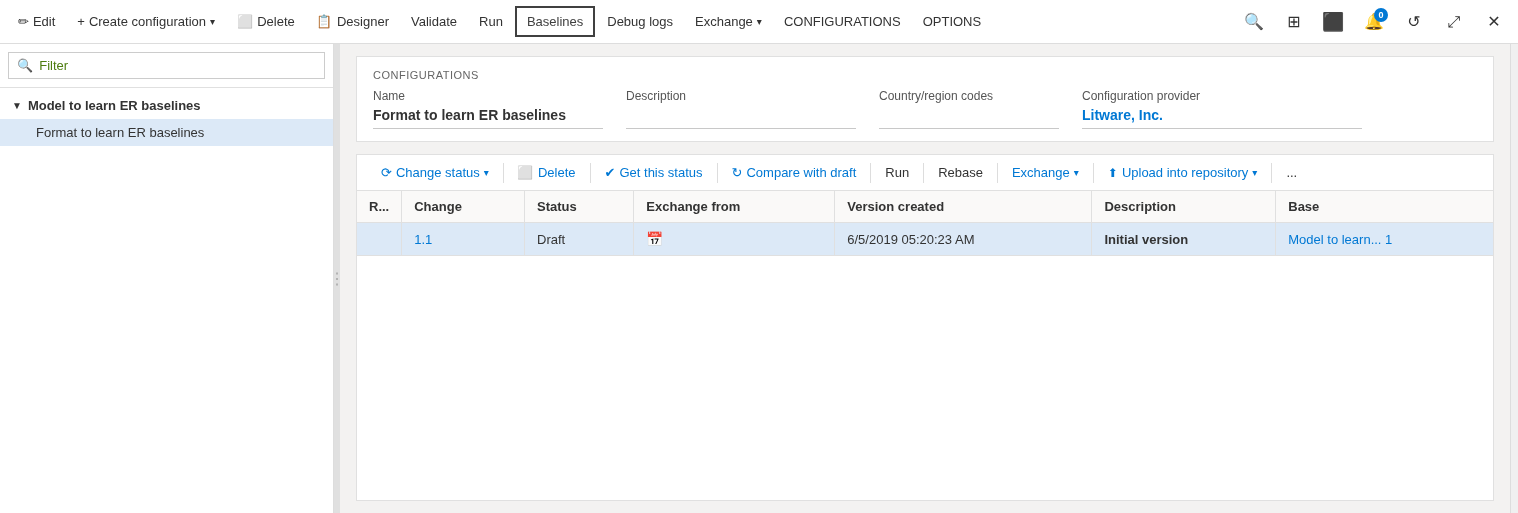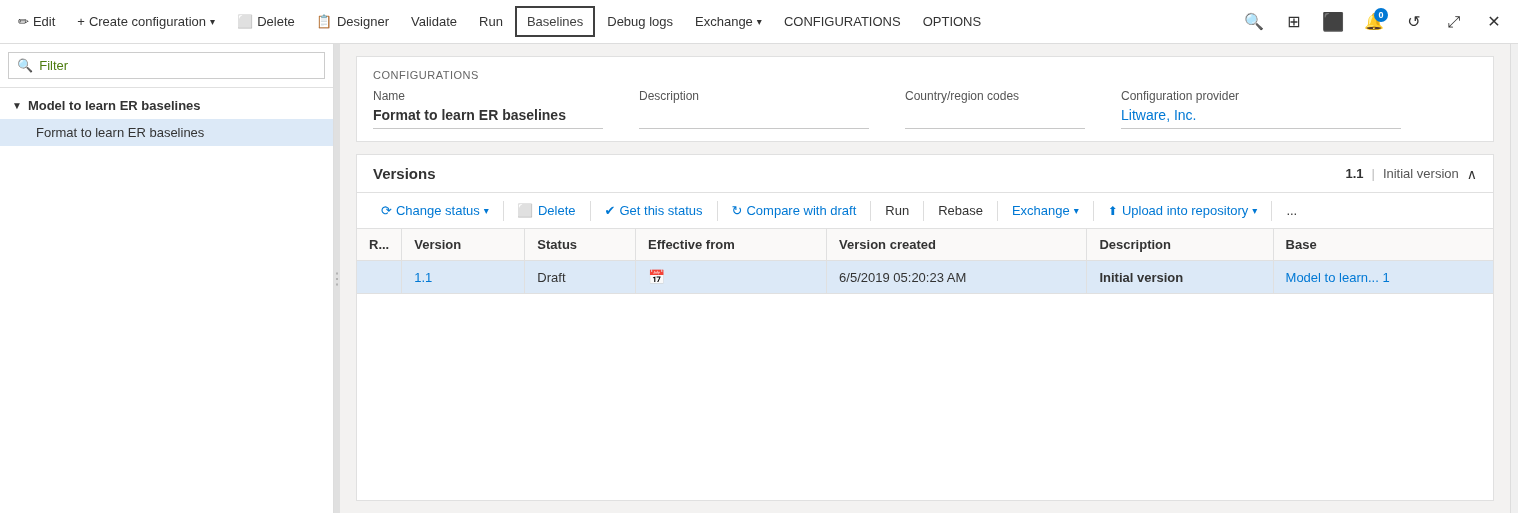--- a/index.html
+++ b/index.html
@@ -124,39 +124,39 @@
     .config-label {
       font-size: 11px;
       color: #666;
       letter-spacing: 0.5px;
       margin-bottom: 8px;
       text-transform: uppercase;
     }
     .config-fields {
       display: grid;
       grid-template-columns: 250px 250px 200px 300px;
-      gap: 16px;
+      gap: 3px;
     }
     .config-field {
       padding-right: 20px;
     }
     .field-label {
       font-size: 12px;
       color: #555;
       margin-bottom: 4px;
     }
     .field-value {
       font-size: 14px;
       font-weight: 600;
       color: #333;
       border-bottom: 1px solid #c8c8c8;
       padding-bottom: 4px;
       min-height: 22px;
     }
-    .field-value.link { color: #0078d4; cursor: pointer; font-weight: 400; }
+    .field-value.link { color: #0078d4; cursor: pointer; font-weight: 700; }
     .field-value.empty { border-bottom: 1px solid #c8c8c8; }
 
     
     .versions-panel {
       background: #fff;
       border: 1px solid #e0e0e0;
       flex: 1;
       display: flex;
       flex-direction: column;
       overflow: hidden;
@@ -411,31 +411,20 @@
           <div class="field-value empty"></div>
         </div>
         <div class="config-field">
           <div class="field-label">Configuration provider</div>
           <div class="field-value link">Litware, Inc.</div>
         </div>
       </div>
     </div>
 
     <div class="versions-panel">
-      <div class="versions-header">
-        <span class="versions-title">Versions</span>
-        <div class="versions-meta">
-          <span class="versions-meta-number">1.1</span>
-          <span style="color:#bbb;">|</span>
-          <span class="versions-meta-desc">Initial version</span>
-        </div>
-        <button class="collapse-btn">
-          <span>∧</span>
-        </button>
-      </div>
 
       <div class="versions-toolbar">
         <button class="v-btn">
           <span>⟳</span>
           <span>Change status</span>
           <span style="font-size:10px;">▾</span>
         </button>
         <div class="v-btn-sep"></div>
         <button class="v-btn">
           <span>⬜</span>
@@ -474,23 +463,23 @@
         <button class="v-btn dark">
           <span>...</span>
         </button>
       </div>
 
       <div class="versions-table">
         <table>
           <thead>
             <tr>
               <th style="width:30px;"><span>R...</span></th>
-              <th><span>Version</span></th>
+              <th><span>Change</span></th>
               <th><span>Status</span></th>
-              <th><span>Effective from</span></th>
+              <th><span>Exchange from</span></th>
               <th><span>Version created</span></th>
               <th><span>Description</span></th>
               <th><span>Base</span></th>
             </tr>
           </thead>
           <tbody>
             <tr>
               <td></td>
               <td class="version-link">1.1</td>
               <td class="status-draft">Draft</td>

